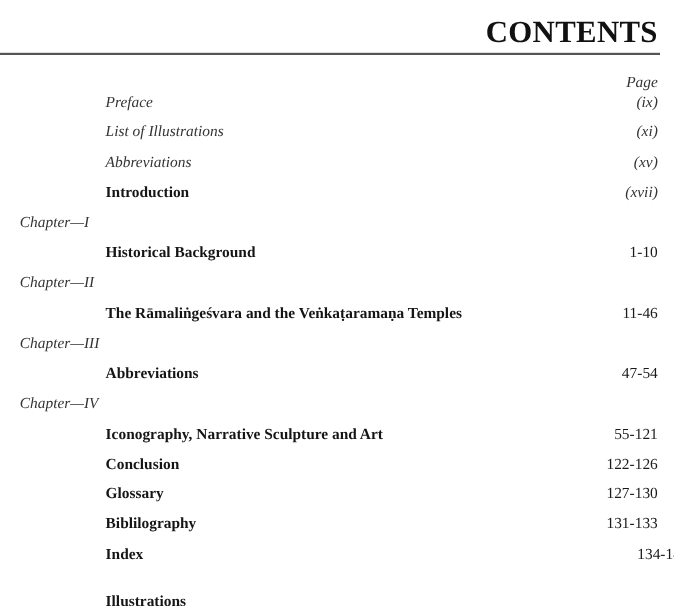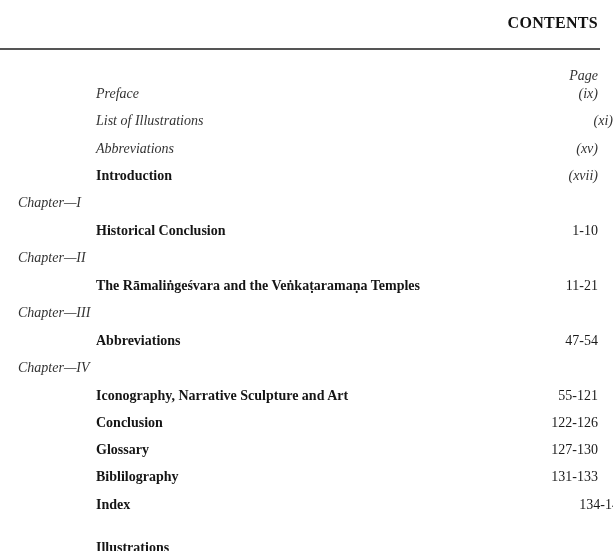--- a/index.html
+++ b/index.html
@@ -9,21 +9,21 @@
       overflow: hidden;
     }
     body {
       position: relative;
       font-family: "Liberation Serif", "DejaVu Serif", serif;
       color: #1a1a1a;
     }
     .title {
       position: absolute;
       right: 15px; top: 14px;
-      font-size: 16px;
+      font-size: 28px;
       font-weight: bold;
       letter-spacing: 0.3px;
       color: #111;
     }
     .rule {
       position: absolute;
       left: 0; top: 48px;
       width: 600px; height: 2px;
       background: #555;
     }
@@ -54,47 +54,47 @@
 <div class="rule"></div>
 
 <div class="row" style="top:68px;">
   <span class="page it">Page</span>
 </div>
 
 <div class="row" style="top:86px;">
   <span class="label it indent">Preface</span>
   <span class="page it">(ix)</span>
 </div>
-<div class="row" style="top:113px;padding-left:15px;">
+<div class="row" style="top:113px;">
   <span class="label it indent">List of Illustrations</span>
   <span class="page it">(xi)</span>
 </div>
 <div class="row" style="top:141px;">
   <span class="label it indent">Abbreviations</span>
   <span class="page it">(xv)</span>
 </div>
 <div class="row" style="top:168px;text-align:right;">
   <span class="label bd indent">Introduction</span>
   <span class="page it">(xvii)</span>
 </div>
 
 <div class="row" style="top:195px;">
   <span class="label it chap">Chapter—I</span>
 </div>
 <div class="row" style="top:223px;">
-  <span class="label bd indent">Historical Conclusion</span>
+  <span class="label bd indent">Historical Background</span>
   <span class="page">1-10</span>
 </div>
 
 <div class="row" style="top:250px;">
   <span class="label it chap">Chapter—II</span>
 </div>
 <div class="row" style="top:278px;">
   <span class="label bd indent">The Rāmaliṅgeśvara and the Veṅkaṭaramaṇa Temples</span>
-  <span class="page">11-21</span>
+  <span class="page">11-46</span>
 </div>
 
 <div class="row" style="top:305px;">
   <span class="label it chap">Chapter—III</span>
 </div>
 <div class="row" style="top:333px;">
   <span class="label bd indent">Abbreviations</span>
   <span class="page">47-54</span>
 </div>
 

